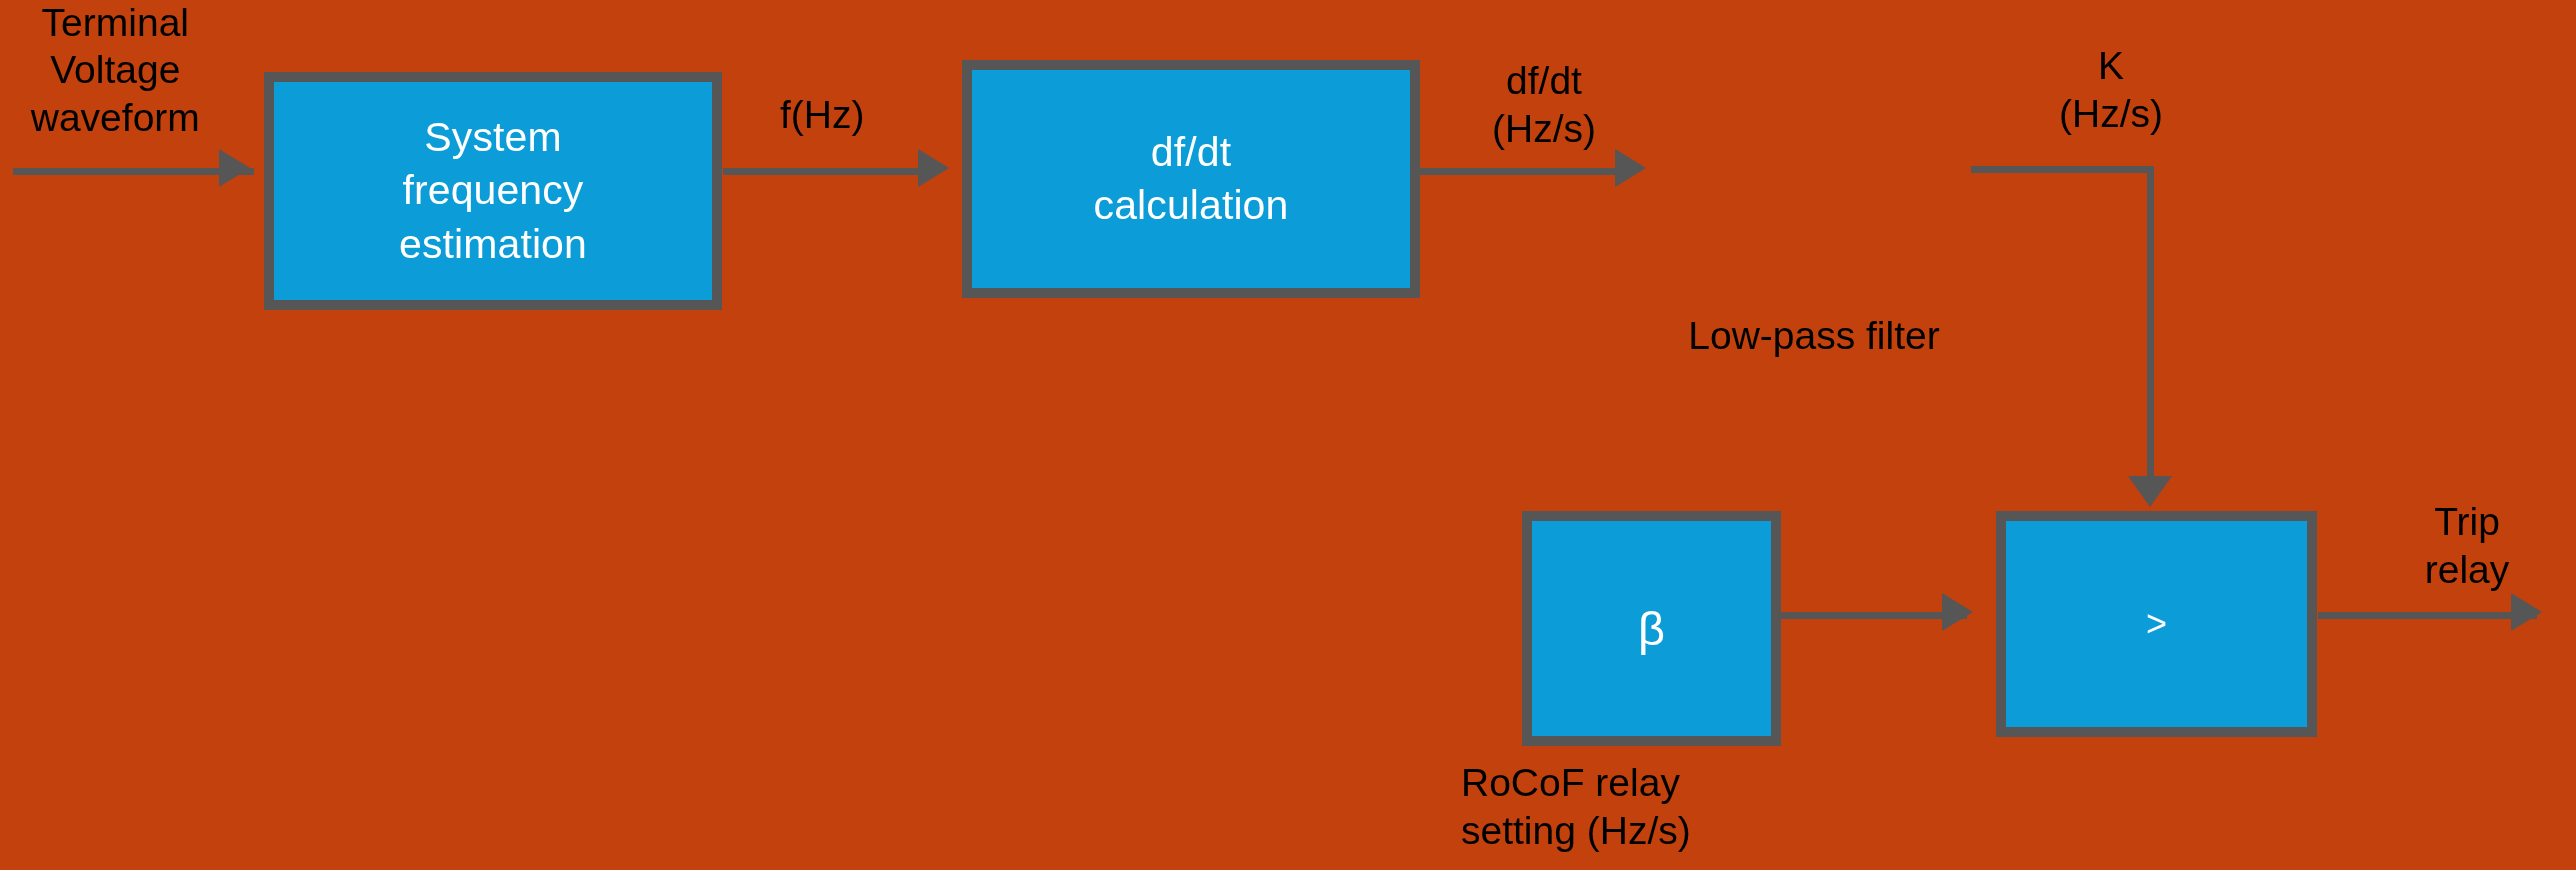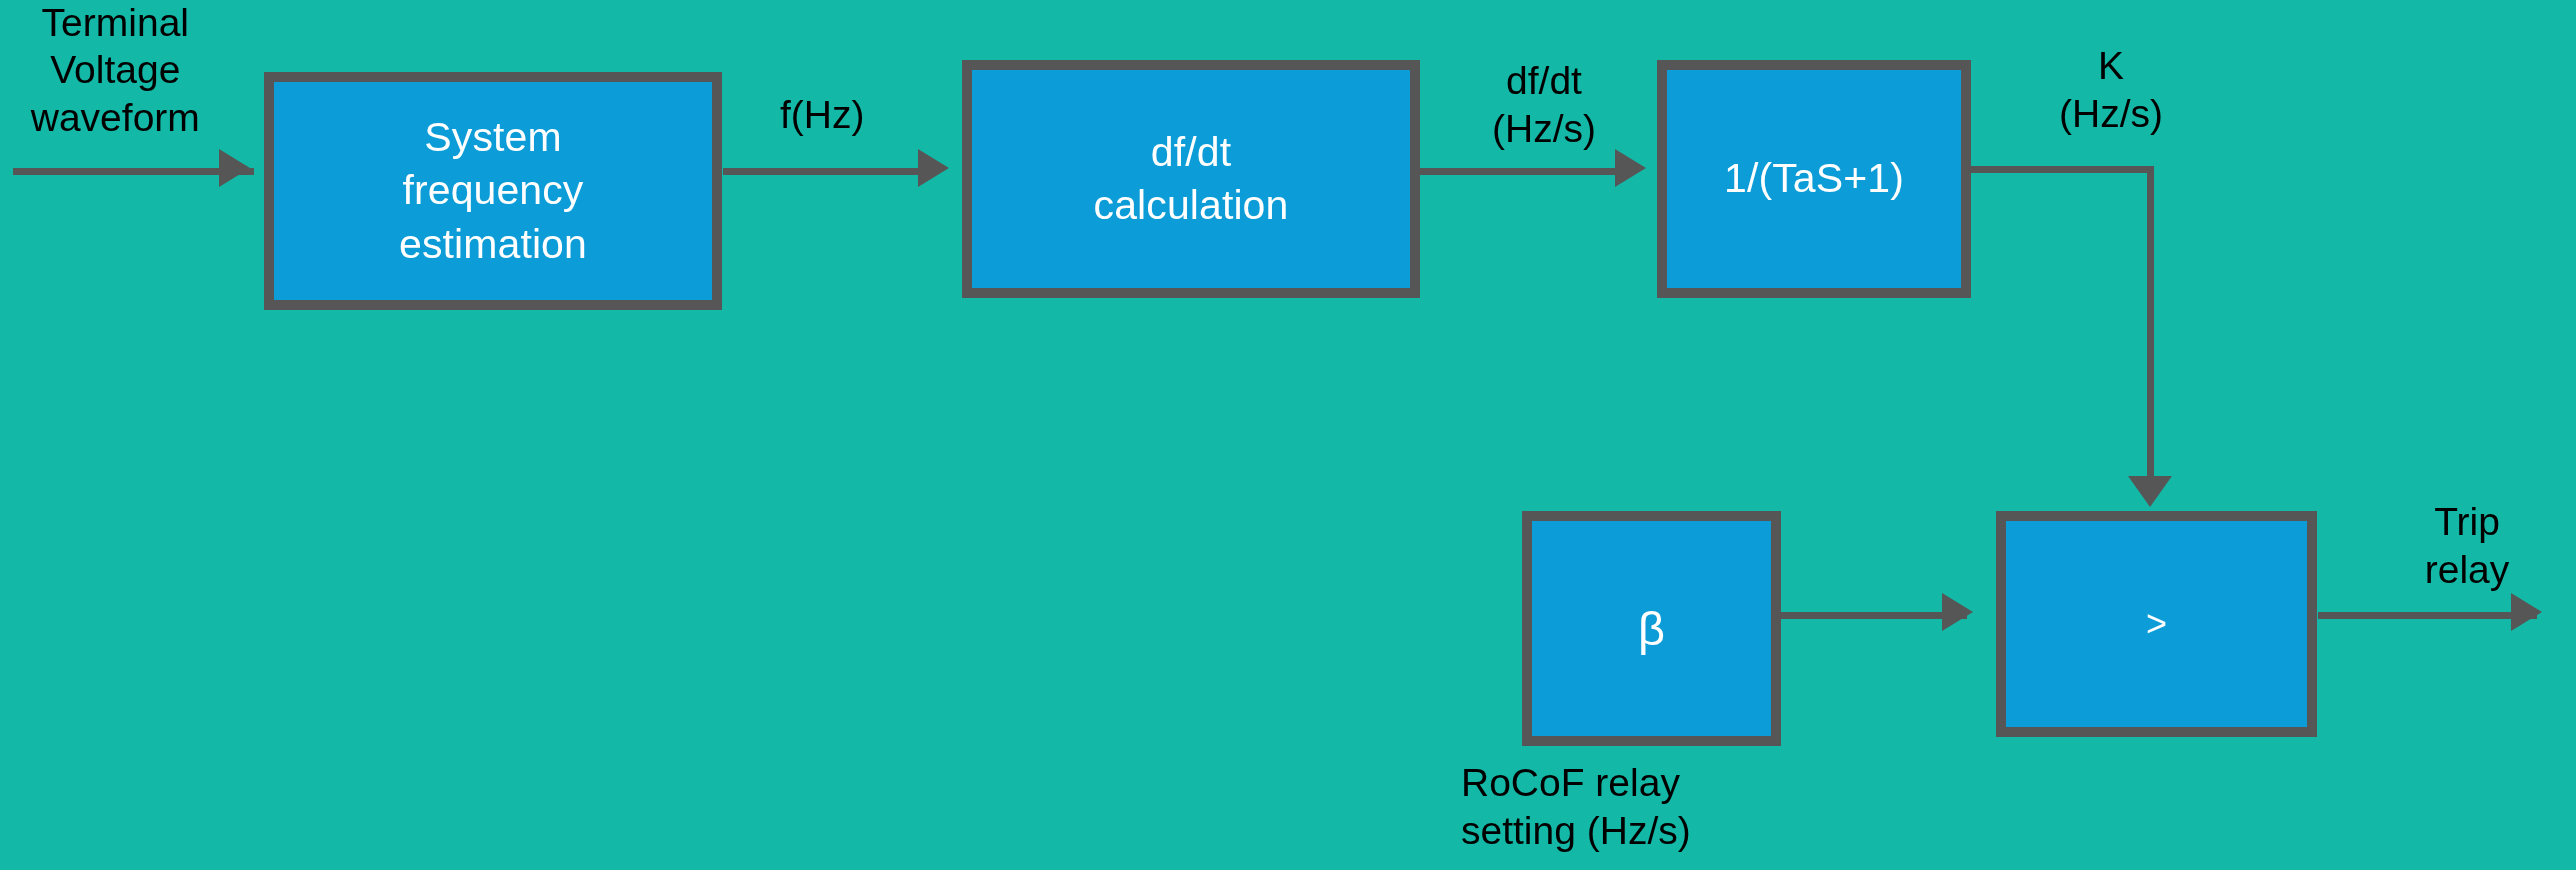--- a/index.html
+++ b/index.html
@@ -6,21 +6,21 @@
   html,body{margin:0;padding:0;background:#ffffff;}
   body{
     font-family:"Liberation Sans", sans-serif;
     color:#000000;
     -webkit-font-smoothing:antialiased;
   }
   #canvas{
     position:relative;
     width:2576px;
     height:870px;
-    background:#14b8a6;
+    background:#c2410c;
     overflow:hidden;
   }
 
   
   .block{
     position:absolute;
     box-sizing:border-box;
     background:#0C9DD8;
     border:10.2px solid #565656;
     display:flex;
@@ -126,23 +126,21 @@
   <div class="block" id="block-dfdt">
     <span class="block-label">df/dt
 calculation</span>
   </div>
 
   <div class="text center" id="label-dfdt-hzs">df/dt
 (Hz/s)</div>
   <div class="wire h" id="wire-dfdt-h"></div>
   <div class="arrow right" id="arrow-dfdt"></div>
 
-  <div class="block" id="block-lpf">
-    <span class="block-label">1/(TaS+1)</span>
-  </div>
+  <div class="text center" id="label-lowpass">Low-pass filter</div>
 
   <div class="text center" id="label-k-hzs">K
 (Hz/s)</div>
   <div class="wire h" id="wire-k-h"></div>
   <div class="wire v" id="wire-k-v"></div>
   <div class="arrow down" id="arrow-k"></div>
 
   <div class="block glyph" id="block-beta">
     <span class="block-label">β</span>
   </div>

